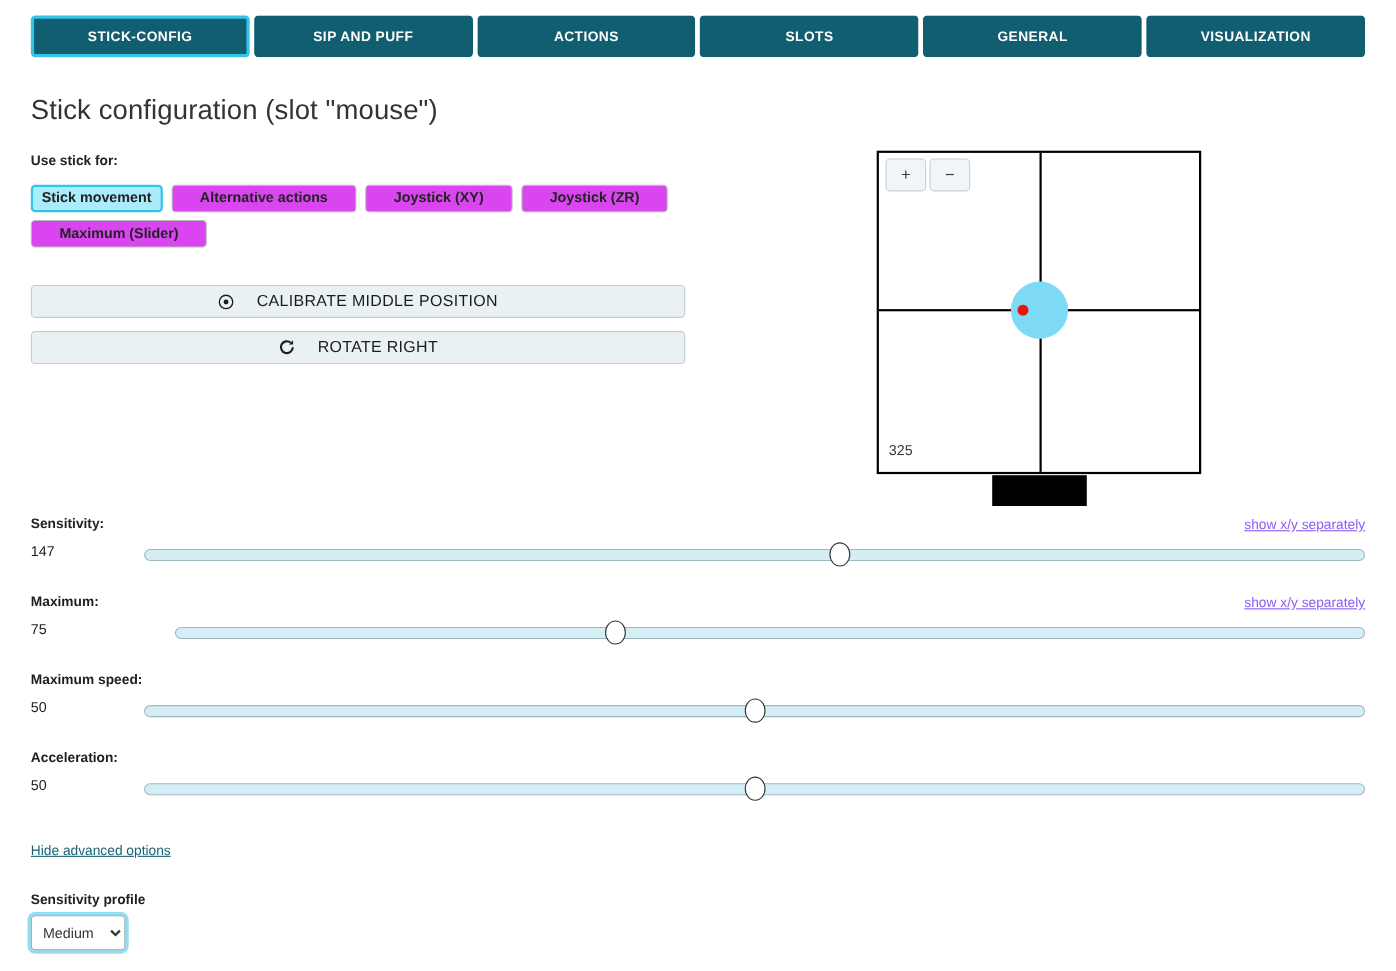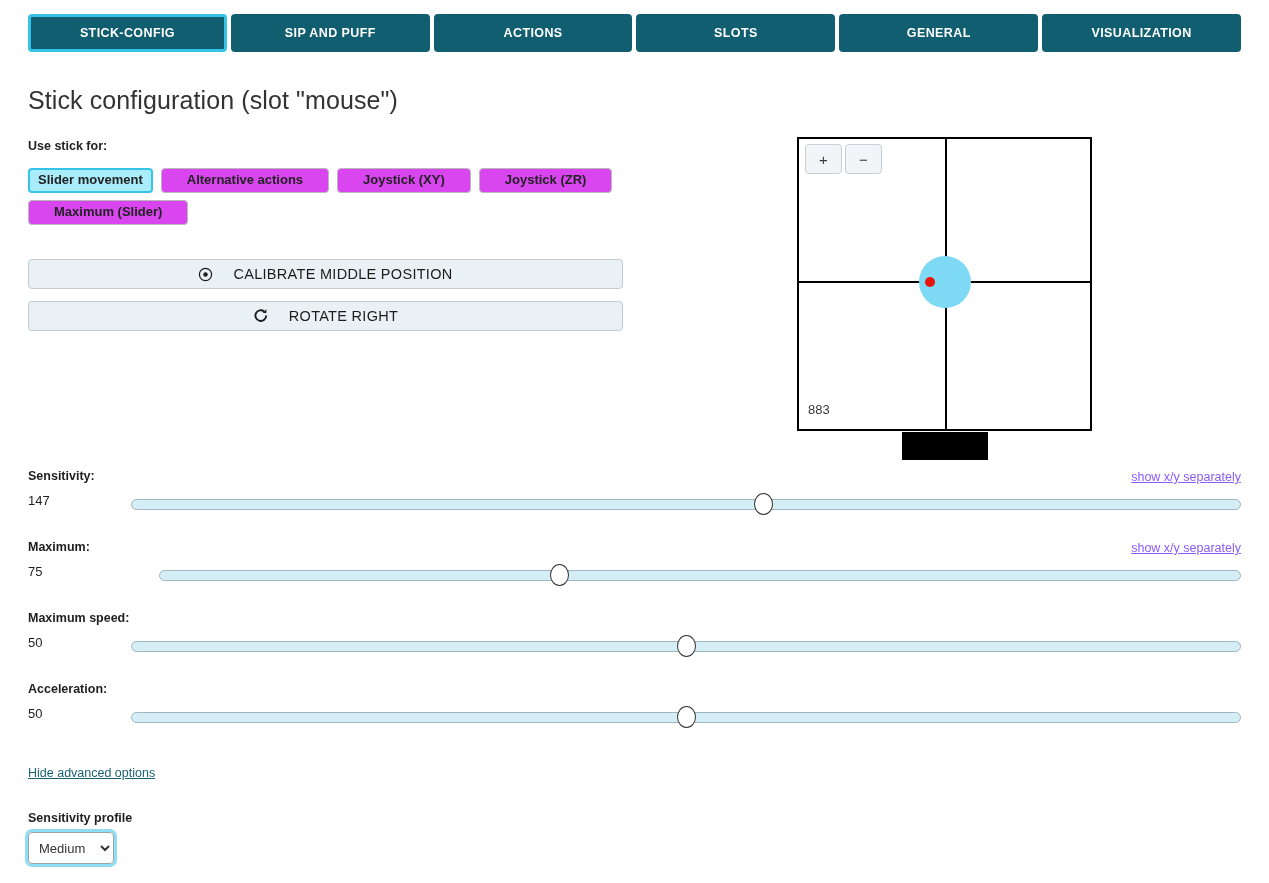--- a/index.html
+++ b/index.html
@@ -297,21 +297,21 @@
     <div class="tab">ACTIONS</div>
     <div class="tab">SLOTS</div>
     <div class="tab">GENERAL</div>
     <div class="tab">VISUALIZATION</div>
   </div>
 
 <div class="page-title">Stick configuration (slot "mouse")</div>
 
 <div class="use-stick-label">Use stick for:</div>
 <div class="chip-row">
-    <div class="chip selected">Slider movement</div>
+    <div class="chip selected">Stick movement</div>
     <div class="chip">Alternative actions</div>
     <div class="chip">Joystick (XY)</div>
     <div class="chip">Joystick (ZR)</div>
     <div class="chip">Maximum (Slider)</div>
   </div>
 
 <div class="action-btn calibrate">
   <span class="ico">
     <svg width="15" height="15" viewBox="0 0 16 16">
       <circle cx="8" cy="8" r="6.5" fill="none" stroke="#1c1c1c" stroke-width="1.3"></circle>
@@ -333,21 +333,21 @@
 
 <div class="viz">
   <div class="axis-v"></div>
   <div class="axis-h"></div>
   <div class="deadzone"></div>
   <div class="position-dot"></div>
   <div class="viz-buttons">
     <div class="viz-btn">+</div>
     <div class="viz-btn">−</div>
   </div>
-  <div class="viz-reading">883</div>
+  <div class="viz-reading">325</div>
 </div>
 <div class="viz-bar"></div>
 
 <div id="sliders-host">
     <div class="slider-group" style="top: 469px;">
       <div class="s-label">Sensitivity:</div>
       <div class="s-value">147</div>
       <div class="s-link">show x/y separately</div>
       <div class="track-wrap" style="left: 131px; width: 1110px;">
         <div class="track"></div>

